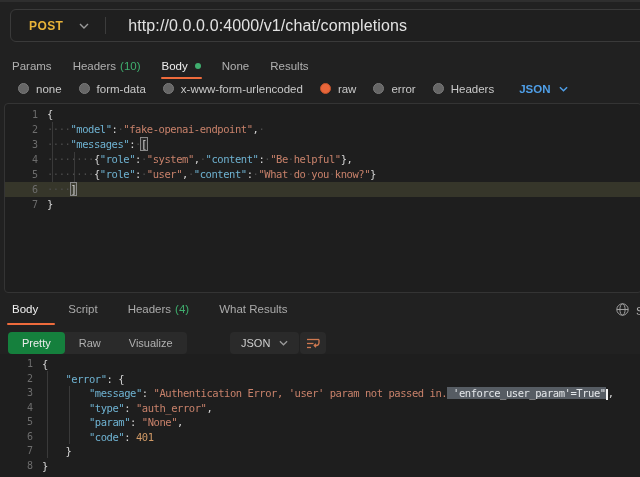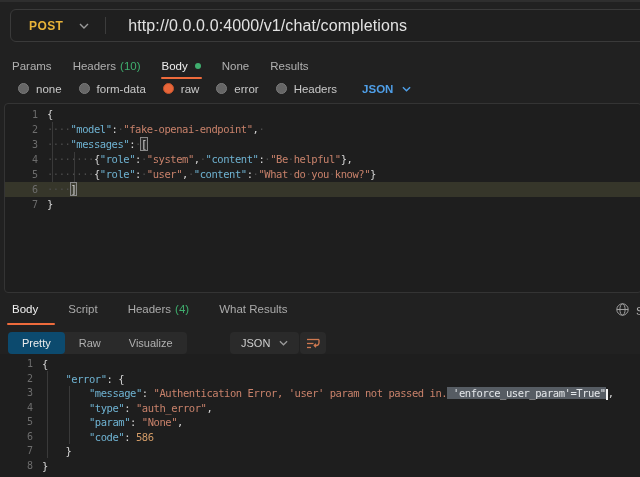--- a/index.html
+++ b/index.html
@@ -66,21 +66,21 @@
   .res-tabs { position:absolute; left:12px; top:7px; display:flex; gap:30px; }
   .res-tab { font-size:11.5px; color:#ababab; padding-bottom:10px; position:relative; display:flex; }
   .res-tab.active { color:#f0f0f0; }
   .res-tab.active::after { content:""; position:absolute; left:-5px; right:-17px; bottom:0; height:2px; background:#ee6b3c; border-radius:1px; }
   #globe { position:absolute; right:11px; top:6px; color:#9e9e9e; }
   #partial-status { position:absolute; left:636px; top:9px; font-size:11.5px; color:#b0b0b0; }
   
   #res-toolbar { position:absolute; top:330px; left:8px; right:0; height:22px; }
   .seg { position:absolute; left:0; top:0; height:22px; display:flex; background:#2a2a2a; border-radius:4px; }
   .seg-btn { font-size:11px; color:#b0b0b0; padding:0 14px; line-height:22px; border-radius:4px; }
-  .seg-btn.active { background:#0c4a6e; color:#ececec; }
+  .seg-btn.active { background:#15803d; color:#ececec; }
   .lang-select { position:absolute; left:222px; top:0; height:22px; background:#2a2a2a; border-radius:4px;
     display:flex; align-items:center; gap:9px; padding:0 11px; font-size:11px; color:#cfcfcf; }
   .lang-select .chev { color:#9a9a9a; }
   .wrap-btn { position:absolute; left:292px; top:0; width:26px; height:22px; background:#2a2a2a; border-radius:4px;
     display:flex; align-items:center; justify-content:center; }
 </style>
 </head>
 <body>
 
 <div id="url-bar">
@@ -116,20 +116,24 @@
 
 <div id="body-opts">
   <div class="opt">
       <span class="radio"></span>
       <span>none</span>
     </div>
   <div class="opt">
       <span class="radio"></span>
       <span>form-data</span>
     </div>
+  <div class="opt">
+      <span class="radio"></span>
+      <span>x-www-form-urlencoded</span>
+    </div>
   <div class="opt selected">
       <span class="radio"></span>
       <span>raw</span>
     </div>
   <div class="opt">
       <span class="radio"></span>
       <span>error</span>
     </div>
   <div class="opt">
       <span class="radio"></span>
@@ -250,21 +254,21 @@
       <div class="ed-line">
         <span class="ln">4</span>
         <span class="code"><span class="t-sp">        </span><span class="t-k">"type"</span><span class="t-p">:</span><span class="t-sp"> </span><span class="t-s">"auth_error"</span><span class="t-p">,</span></span>
       </div>
       <div class="ed-line">
         <span class="ln">5</span>
         <span class="code"><span class="t-sp">        </span><span class="t-k">"param"</span><span class="t-p">:</span><span class="t-sp"> </span><span class="t-s">"None"</span><span class="t-p">,</span></span>
       </div>
       <div class="ed-line">
         <span class="ln">6</span>
-        <span class="code"><span class="t-sp">        </span><span class="t-k">"code"</span><span class="t-p">:</span><span class="t-sp"> </span><span class="t-n">586</span></span>
+        <span class="code"><span class="t-sp">        </span><span class="t-k">"code"</span><span class="t-p">:</span><span class="t-sp"> </span><span class="t-n">401</span></span>
       </div>
       <div class="ed-line">
         <span class="ln">7</span>
         <span class="code"><span class="t-sp">    </span><span class="t-p">}</span></span>
       </div>
       <div class="ed-line">
         <span class="ln">8</span>
         <span class="code"><span class="t-p">}</span></span>
       </div>
     </div>

